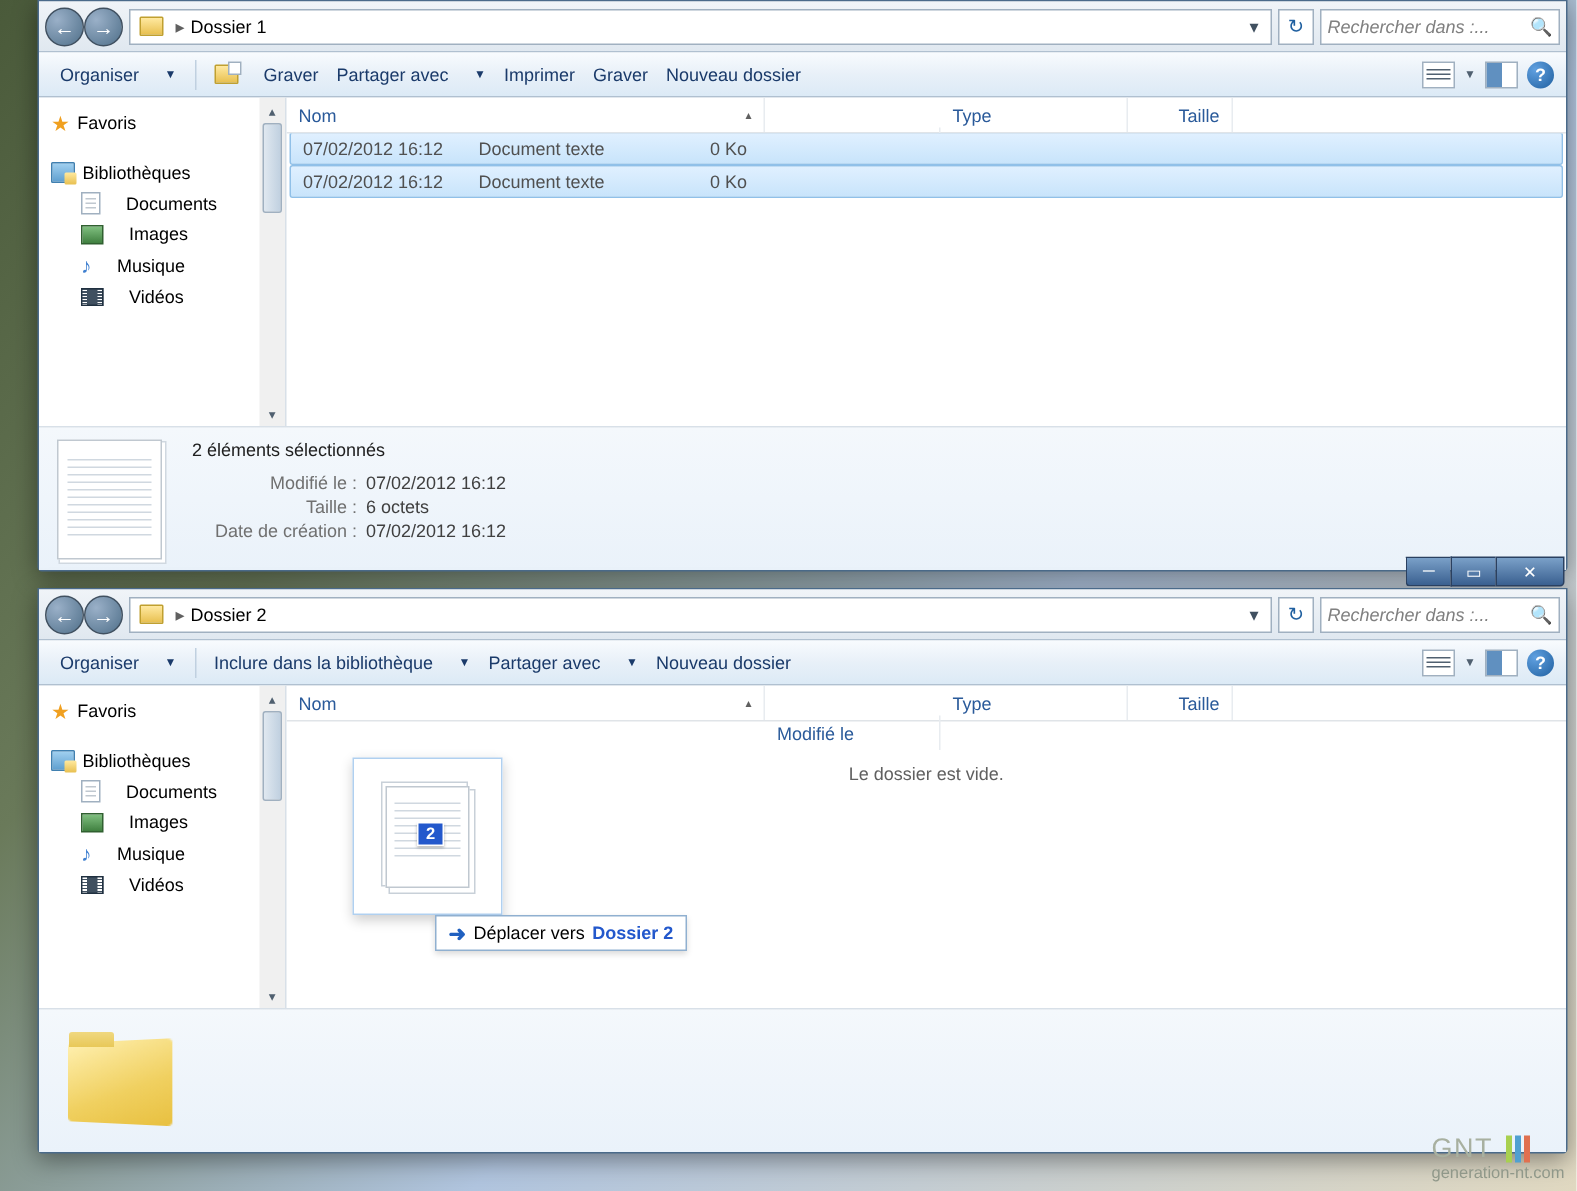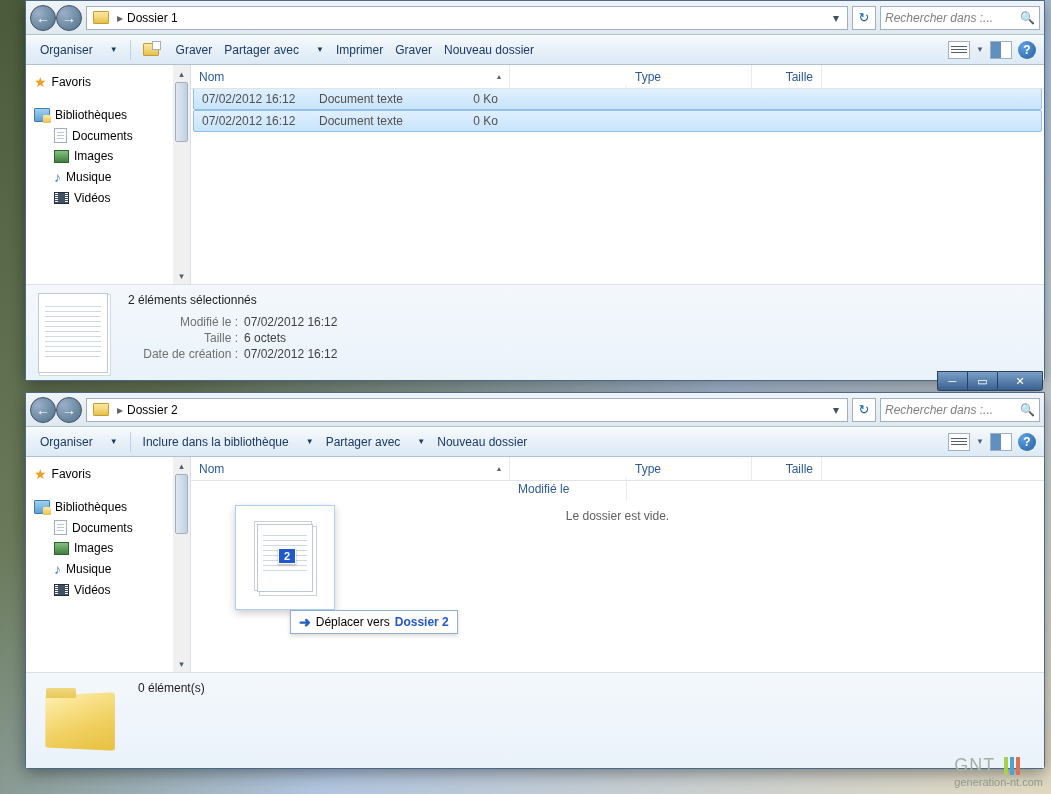--- a/index.html
+++ b/index.html
@@ -35,21 +35,21 @@
   .preview-ico { width:22px; height:18px; border:1px solid #a0b0c0; background:linear-gradient(90deg,#6090c0 50%,#fff 50%); cursor:pointer; }
   .help-ico { width:18px; height:18px; border-radius:9px; background:radial-gradient(circle at 30% 30%,#60a0e0,#2060a0); color:#fff; display:flex; align-items:center; justify-content:center; font-size:12px; font-weight:bold; cursor:pointer; }
 
   .content { flex:1; display:flex; overflow:hidden; }
   .sidebar { width:165px; background:#fff; border-right:1px solid #d8e0e8; overflow-y:auto; font-size:12px; position:relative; }
   .sidebar-scroll { position:absolute; right:0; top:0; bottom:0; width:17px; background:#f0f0f0;}
   .sidebar-scroll .thumb{ background:linear-gradient(90deg,#e0e8f0,#c0d0e0); border:1px solid #a0b0c0; border-radius:2px; margin:17px 2px 0; height:60px;}
   .sidebar-scroll .arr{height:17px;display:flex;align-items:center;justify-content:center;font-size:9px;color:#506070;position:absolute;width:100%;}
   .side-sec { padding:6px 0 6px 8px; }
   .side-head { display:flex; align-items:center; gap:5px; padding:3px 0; cursor:pointer; }
-  .side-item { display:flex; align-items:center; gap:5px; padding:3px 0 3px 20px; cursor:pointer; }
+  .side-item { display:flex; align-items:center; gap:17px; padding:3px 0 3px 20px; cursor:pointer; }
   .star-ico { color:#f0a020; font-size:14px; }
   .lib-ico { width:16px; height:14px; background:linear-gradient(#a0d0f0,#60a0d0); border:1px solid #4080b0; border-radius:1px; position:relative;}
   .lib-ico::after{content:"";position:absolute;width:8px;height:8px;background:linear-gradient(#ffe9a0,#e8c050);border-radius:1px;right:-2px;bottom:-2px;}
   .doc-ico { width:13px; height:15px; background:#fff; border:1px solid #a0b0c0; position:relative;}
   .doc-ico::after{content:"";position:absolute;top:3px;left:2px;right:2px;height:1px;background:#c0c8d0;box-shadow:0 3px #c0c8d0,0 6px #c0c8d0;}
   .img-ico { width:15px; height:13px; background:linear-gradient(#80c080,#408040); border:1px solid #306030;}
   .mus-ico { color:#4080d0; font-size:14px; }
   .vid-ico { width:15px; height:12px; background:#405060; border:1px solid #203040; position:relative;}
   .vid-ico::before,.vid-ico::after{content:"";position:absolute;top:0;bottom:0;width:3px;background:repeating-linear-gradient(#fff,#fff 1px,#405060 1px,#405060 2px);}
   .vid-ico::before{left:0}.vid-ico::after{right:0}
@@ -333,23 +333,20 @@
         <div class="ch typ">Type</div>
         <div class="ch tai">Taille</div>
       </div>
       <div class="filelist">
         <div class="empty-msg">Le dossier est vide.</div>
       </div>
     </div>
   </div>
   <div class="details">
     <div class="det-folder"></div>
-    <div class="det-info">
-      <div class="det-title">0 élément(s)</div>
-    </div>
   </div>
 </div>
 
 <div class="drag-ghost">
   <div class="stack"></div>
   <div class="drag-badge">2</div>
 </div>
 <div class="drag-tip">
   <span class="arr">➜</span>
   <span>Déplacer vers </span>

